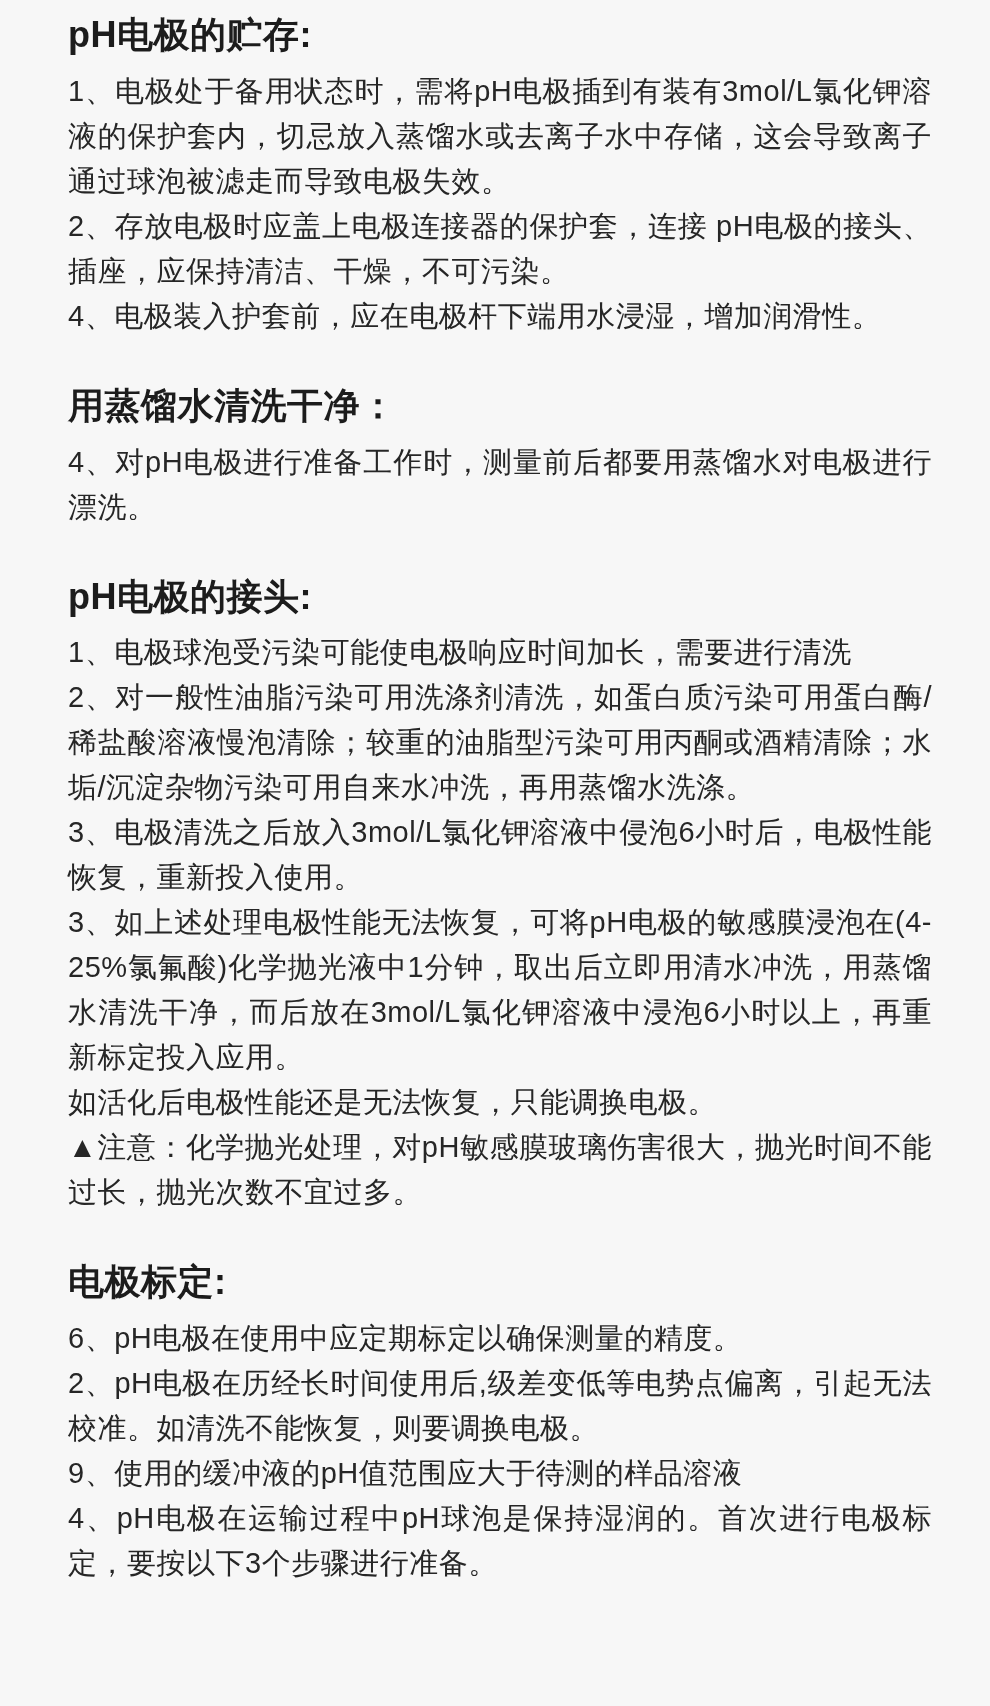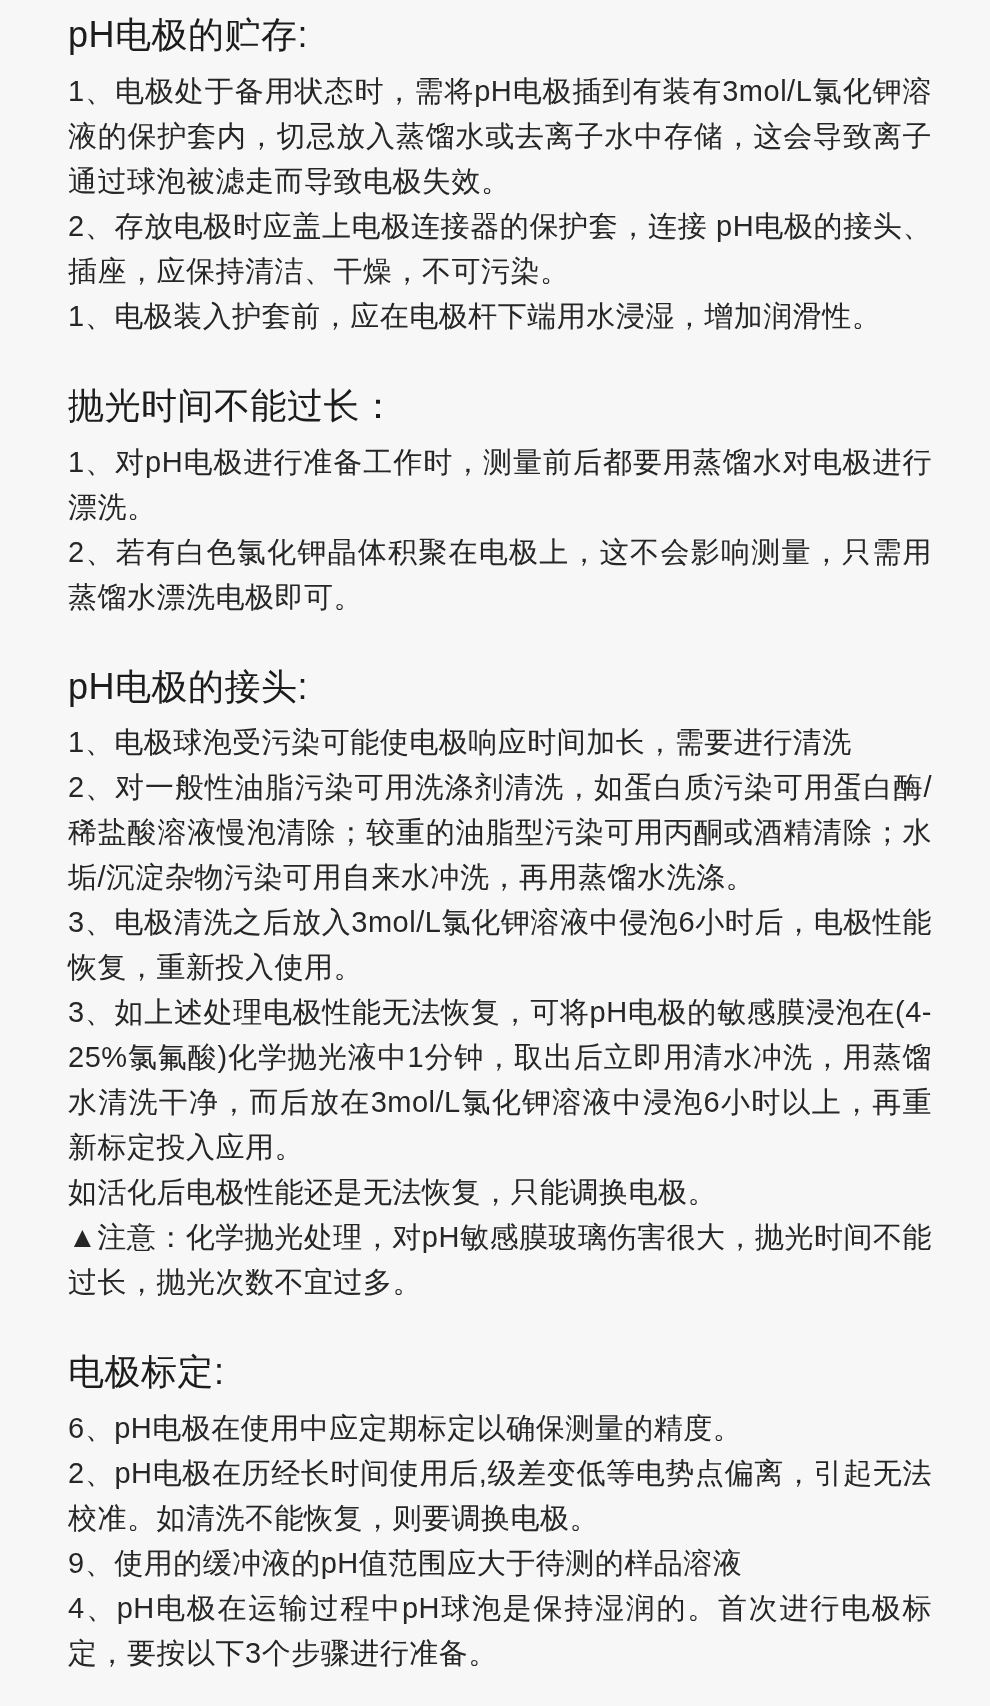--- a/index.html
+++ b/index.html
@@ -16,21 +16,21 @@
   body {
     min-height: 1706px;
     padding: 12px 58px 100px 68px;
   }
   .doc {
     width: 864px;
     color: var(--text);
   }
   .doc h2 {
     font-size: 36px;
-    font-weight: 400;
+    font-weight: 700;
     color: var(--heading);
     line-height: 1.3;
     margin: 44px 0 10px 0;
     letter-spacing: 0.5px;
   }
   .doc section:first-child h2 {
     margin-top: 0;
   }
   .doc p {
     font-size: 29px;
@@ -43,27 +43,26 @@
 </style>
 </head>
 <body>
 
 <div class="doc">
 
   <section>
     <h2>pH电极的贮存:</h2>
     <p>1、电极处于备用状态时，需将pH电极插到有装有3mol/L氯化钾溶液的保护套内，切忌放入蒸馏水或去离子水中存储，这会导致离子通过球泡被滤走而导致电极失效。</p>
     <p>2、存放电极时应盖上电极连接器的保护套，连接 pH电极的接头、插座，应保持清洁、干燥，不可污染。</p>
-    <p>1、电极装入护套前，应在电极杆下端用水浸湿，增加润滑性。</p>
+    <p>4、电极装入护套前，应在电极杆下端用水浸湿，增加润滑性。</p>
   </section>
 
   <section>
-    <h2>抛光时间不能过长：</h2>
-    <p>1、对pH电极进行准备工作时，测量前后都要用蒸馏水对电极进行漂洗。</p>
-    <p>2、若有白色氯化钾晶体积聚在电极上，这不会影响测量，只需用蒸馏水漂洗电极即可。</p>
+    <h2>用蒸馏水清洗干净：</h2>
+    <p>4、对pH电极进行准备工作时，测量前后都要用蒸馏水对电极进行漂洗。</p>
   </section>
 
   <section>
     <h2>pH电极的接头:</h2>
     <p>1、电极球泡受污染可能使电极响应时间加长，需要进行清洗</p>
     <p>2、对一般性油脂污染可用洗涤剂清洗，如蛋白质污染可用蛋白酶/稀盐酸溶液慢泡清除；较重的油脂型污染可用丙酮或酒精清除；水垢/沉淀杂物污染可用自来水冲洗，再用蒸馏水洗涤。</p>
     <p>3、电极清洗之后放入3mol/L氯化钾溶液中侵泡6小时后，电极性能恢复，重新投入使用。</p>
     <p>3、如上述处理电极性能无法恢复，可将pH电极的敏感膜浸泡在(4-25%氯氟酸)化学抛光液中1分钟，取出后立即用清水冲洗，用蒸馏水清洗干净，而后放在3mol/L氯化钾溶液中浸泡6小时以上，再重新标定投入应用。</p>
     <p>如活化后电极性能还是无法恢复，只能调换电极。</p>
     <p>▲注意：化学抛光处理，对pH敏感膜玻璃伤害很大，抛光时间不能过长，抛光次数不宜过多。</p>

